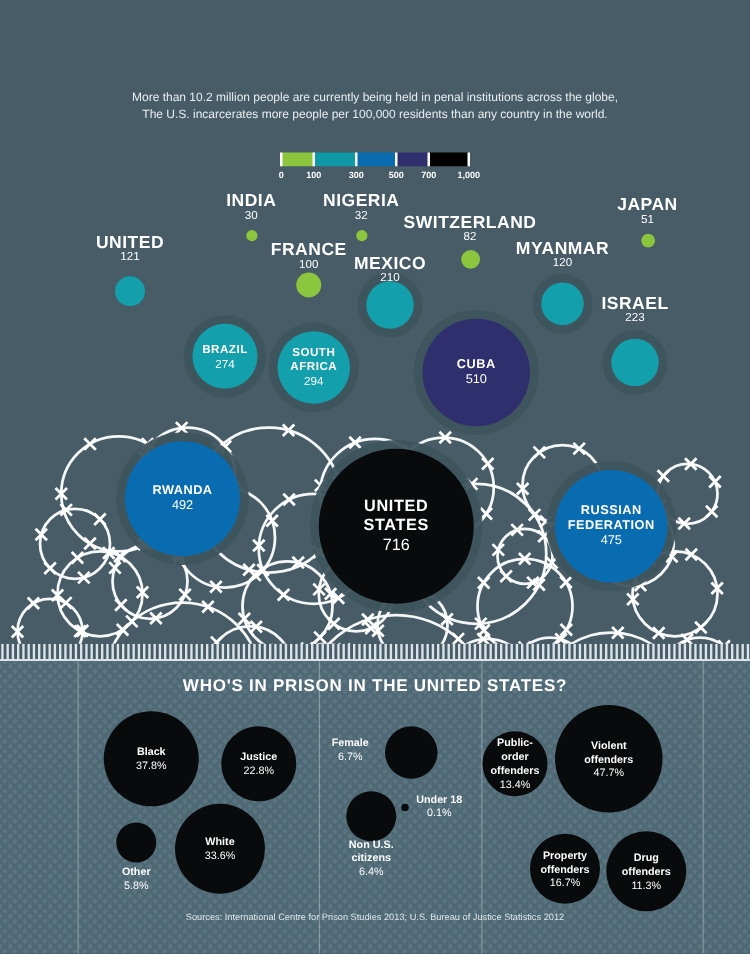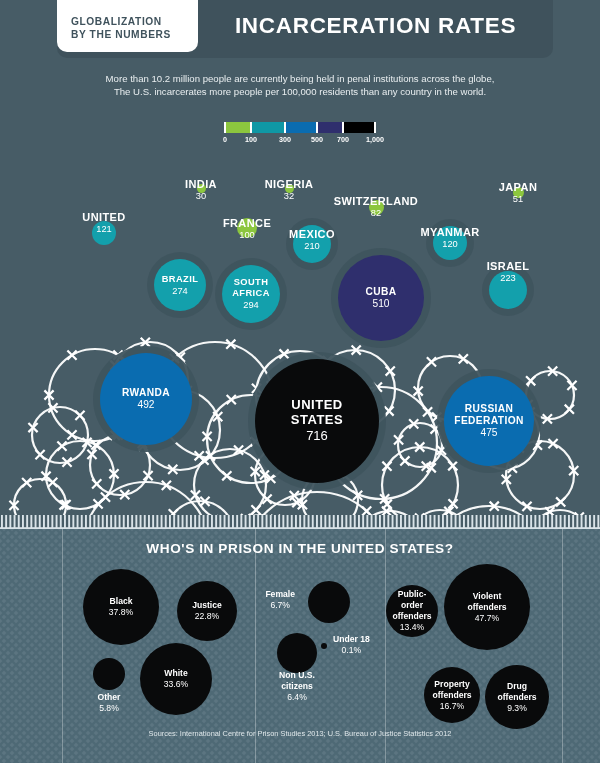--- a/index.html
+++ b/index.html
@@ -36,21 +36,21 @@
   .legend-tick{position:absolute;top:0;color:#ffffff;font-size:7.2px;font-weight:bold;
     transform:translateX(-50%);white-space:nowrap;}
   .legend-notch{position:absolute;top:0;width:1.4px;height:11px;background:#ffffff;}
 
   
   .world{position:absolute;left:0;top:145px;width:600px;height:370px;}
   .wire{position:absolute;left:0;top:0;width:600px;height:370px;}
   .bub{position:absolute;border-radius:50%;}
   .bub-lbl{position:absolute;text-align:center;color:#ffffff;white-space:nowrap;
     transform:translateX(-50%);}
-  .bub-lbl .nm{font-size:11px;font-weight:bold;letter-spacing:.4px;line-height:11.5px;margin-top:24px;}
+  .bub-lbl .nm{font-size:14px;font-weight:bold;letter-spacing:.4px;line-height:11.5px;}
   .bub-lbl .vl{font-size:9.3px;line-height:11.5px;}
   .bub-in{position:absolute;display:flex;flex-direction:column;align-items:center;
     justify-content:center;color:#ffffff;text-align:center;border-radius:50%;}
   .bub-in .nm{font-size:9.3px;font-weight:bold;letter-spacing:.4px;line-height:11px;}
   .bub-in .vl{font-size:9.3px;line-height:12px;}
   .bub-in.big .nm{font-size:13px;line-height:14.5px;letter-spacing:.5px;}
   .bub-in.big .vl{font-size:13px;line-height:17px;}
   .bub-in.mid .nm{font-size:10.2px;line-height:11.5px;}
   .bub-in.mid .vl{font-size:10.2px;line-height:13px;}
 
@@ -74,29 +74,20 @@
   .bout .nm{font-size:8.6px;font-weight:bold;}
   .bout .vl{font-size:8.6px;}
   .sources{position:absolute;left:0;top:729px;width:600px;text-align:center;
     color:#dfe7ea;font-size:7.4px;}
 </style>
 </head>
 <body>
 
 <div id="root">
 
-  <div class="header">
-    <div class="hdr-bar"></div>
-    <div class="hdr-white"></div>
-    <div class="hdr-kicker">
-      <div>GLOBALIZATION</div>
-      <div>BY THE NUMBERS</div>
-    </div>
-    <div class="hdr-title">INCARCERATION RATES</div>
-  </div>
 
   <div class="intro">
     <div>More than 10.2 million people are currently being held in penal institutions across the globe,</div>
     <div>The U.S. incarcerates more people per 100,000 residents than any country in the world.</div>
   </div>
 
   <div class="legend">
     <div class="legend-bar" id="legend-bar">
         <div class="legend-seg" style="background: rgb(140, 198, 62); width: 26px;"></div>
         <div class="legend-seg" style="background: rgb(15, 152, 165); width: 34px;"></div>
@@ -402,21 +393,21 @@
           <div class="vl">100</div>
         </div>
         <div class="bub" style="left: 85px; top: 69px; width: 38px; height: 38px; background: rgb(63, 84, 94); opacity: 0;"></div>
         <div class="bub" style="left: 92px; top: 76px; width: 24px; height: 24px; background: rgb(19, 160, 172);"></div>
         <div class="bub-lbl" style="left: 104px; top: 43px;">
           <div class="nm">UNITED</div>
           <div class="vl">121</div>
         </div>
         <div class="bub" style="left: 426px; top: 74px; width: 48px; height: 48px; background: rgb(63, 84, 94); opacity: 0.95;"></div>
         <div class="bub" style="left: 433px; top: 81px; width: 34px; height: 34px; background: rgb(19, 160, 172);"></div>
-        <div class="bub-lbl" style="left: 450px; top: 58px;">
+        <div class="bub-lbl" style="left: 450px; top: 48px;">
           <div class="nm">MYANMAR</div>
           <div class="vl">120</div>
         </div>
         <div class="bub" style="left: 286px; top: 73px; width: 52px; height: 52px; background: rgb(63, 84, 94); opacity: 0.95;"></div>
         <div class="bub" style="left: 293px; top: 80px; width: 38px; height: 38px; background: rgb(19, 160, 172);"></div>
         <div class="bub-lbl" style="left: 312px; top: 60px;">
           <div class="nm">MEXICO</div>
           <div class="vl">210</div>
         </div>
         <div class="bub" style="left: 482px; top: 119px; width: 52px; height: 52px; background: rgb(63, 84, 94); opacity: 0.95;"></div>
@@ -677,19 +668,19 @@
         <div class="vl">47.7%</div>
       </div>
       <div class="bcirc" style="left: 424px; top: 667px; width: 56px; height: 56px;"></div>
       <div class="bin" style="left: 424px; top: 667px; width: 56px; height: 56px;">
         <div class="nm">Property<br>offenders</div>
         <div class="vl">16.7%</div>
       </div>
       <div class="bcirc" style="left: 485px; top: 665px; width: 64px; height: 64px;"></div>
       <div class="bin" style="left: 485px; top: 665px; width: 64px; height: 64px; align-items: center;">
         <div class="nm">Drug<br>offenders</div>
-        <div class="vl">9.3%</div>
+        <div class="vl">11.3%</div>
       </div>
     </div>
 
   <div class="sources">Sources: International Centre for Prison Studies 2013; U.S. Bureau of Justice Statistics 2012</div>
 
 </div>
 
 </body></html>

